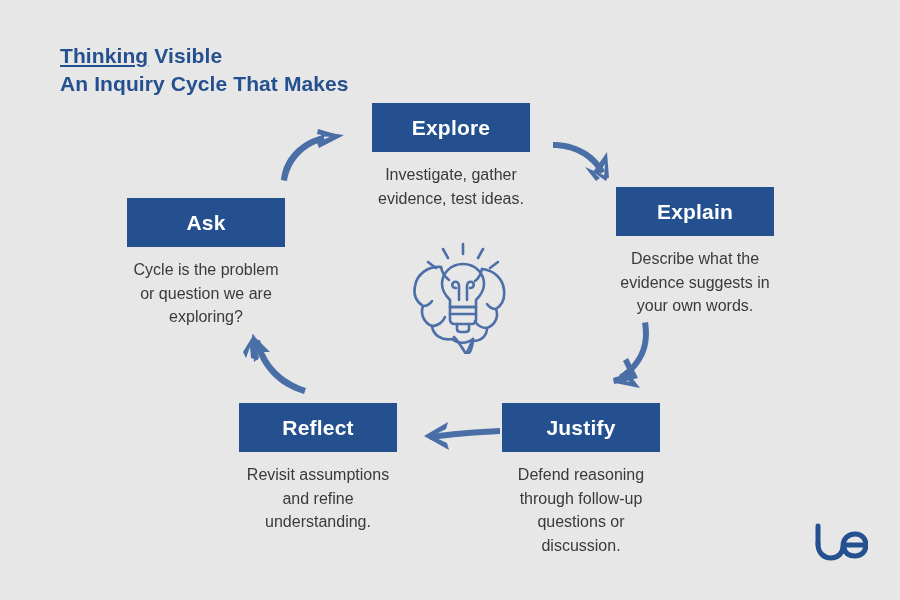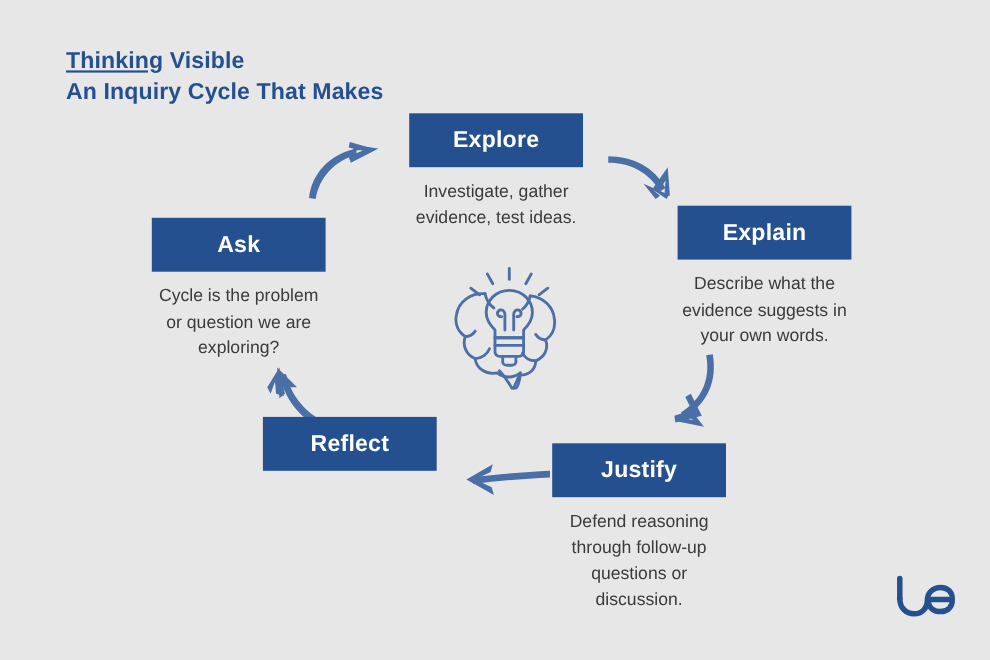--- a/index.html
+++ b/index.html
@@ -60,25 +60,25 @@
   }
   .node-caption {
     margin-top: 11px;
     color: #3a3a3a;
     font-size: 16px;
     line-height: 1.48;
     text-align: center;
     width: 100%;
   }
 
-  #node-ask       { left: 138px; top: 198px; width: 158px; }
+  #node-ask       { left: 127px; top: 198px; width: 158px; }
   #node-explore   { left: 372px; top: 103px; width: 158px; }
   #node-explain   { left: 616px; top: 187px; width: 158px; }
   #node-justify   { left: 502px; top: 403px; width: 158px; }
-  #node-reflect   { left: 239px; top: 379px; width: 158px; }
+  #node-reflect   { left: 239px; top: 403px; width: 158px; }
 
   .node-box { width: 158px; height: 49px; }
 
   
   .arrow-svg {
     position: absolute;
     overflow: visible;
     pointer-events: none;
   }
   .arrow-path {
@@ -157,20 +157,21 @@
     <div class="node-caption">Defend reasoning through follow-up questions or discussion.</div>
   </div>
 
   <div class="node" id="node-explain">
     <div class="node-box">Explain</div>
     <div class="node-caption">Describe what the evidence suggests in your own words.</div>
   </div>
 
   <div class="node" id="node-reflect">
     <div class="node-box">Reflect</div>
+    <div class="node-caption">Revisit assumptions and refine understanding.</div>
   </div>
 
   <svg id="center-icon" viewBox="0 0 118 118" fill="none" stroke="#4d6fa8" stroke-width="2.6" stroke-linecap="round" stroke-linejoin="round">
 
     <path d="M37,31 C24,30 13,38 11,50 C9,59 13,66 19,70
              C16,78 20,87 28,90
              C29,99 38,105 48,103
              C54,108 63,108 69,103"></path>
 
     <path d="M78,33 C90,34 99,43 100,54 C101,62 98,69 92,73

